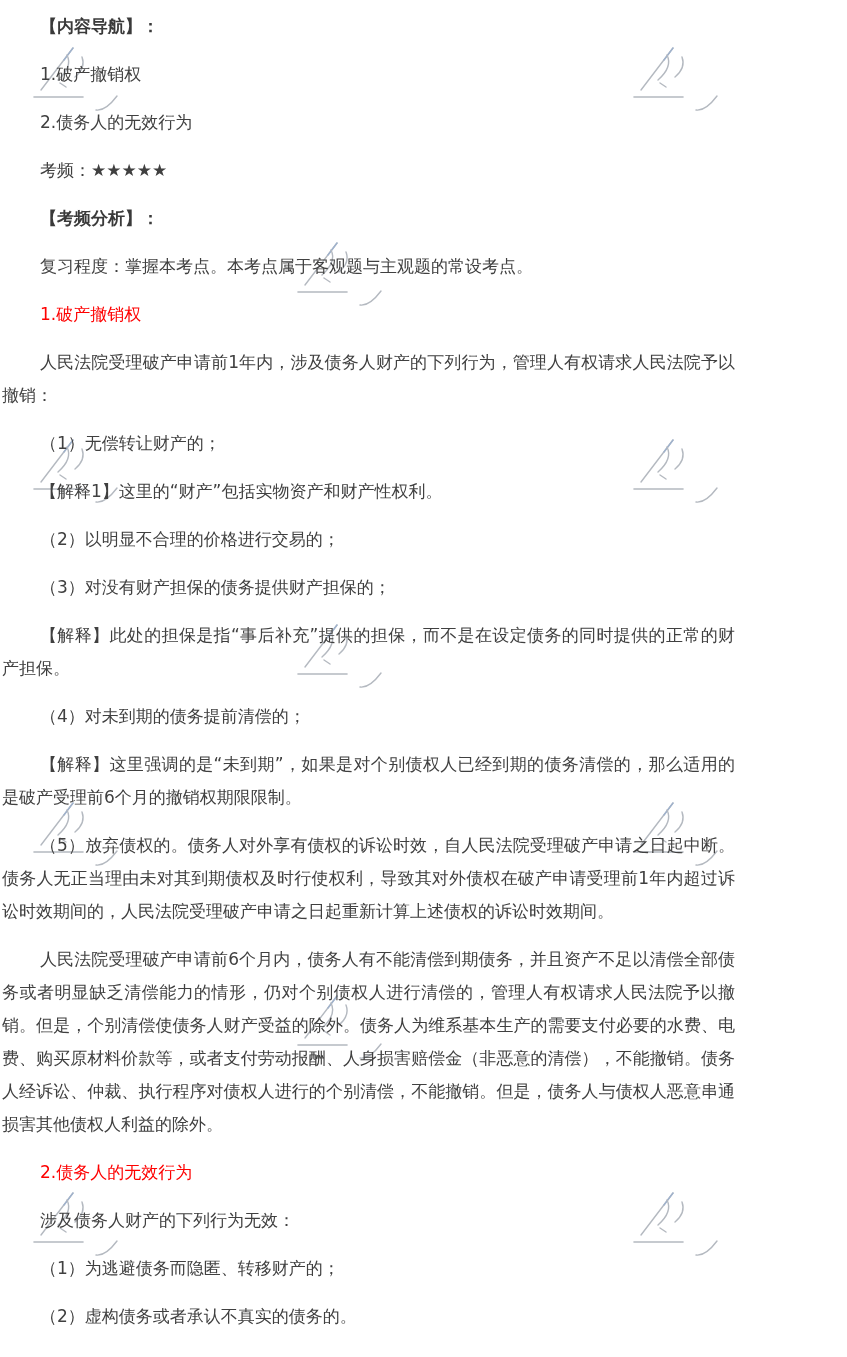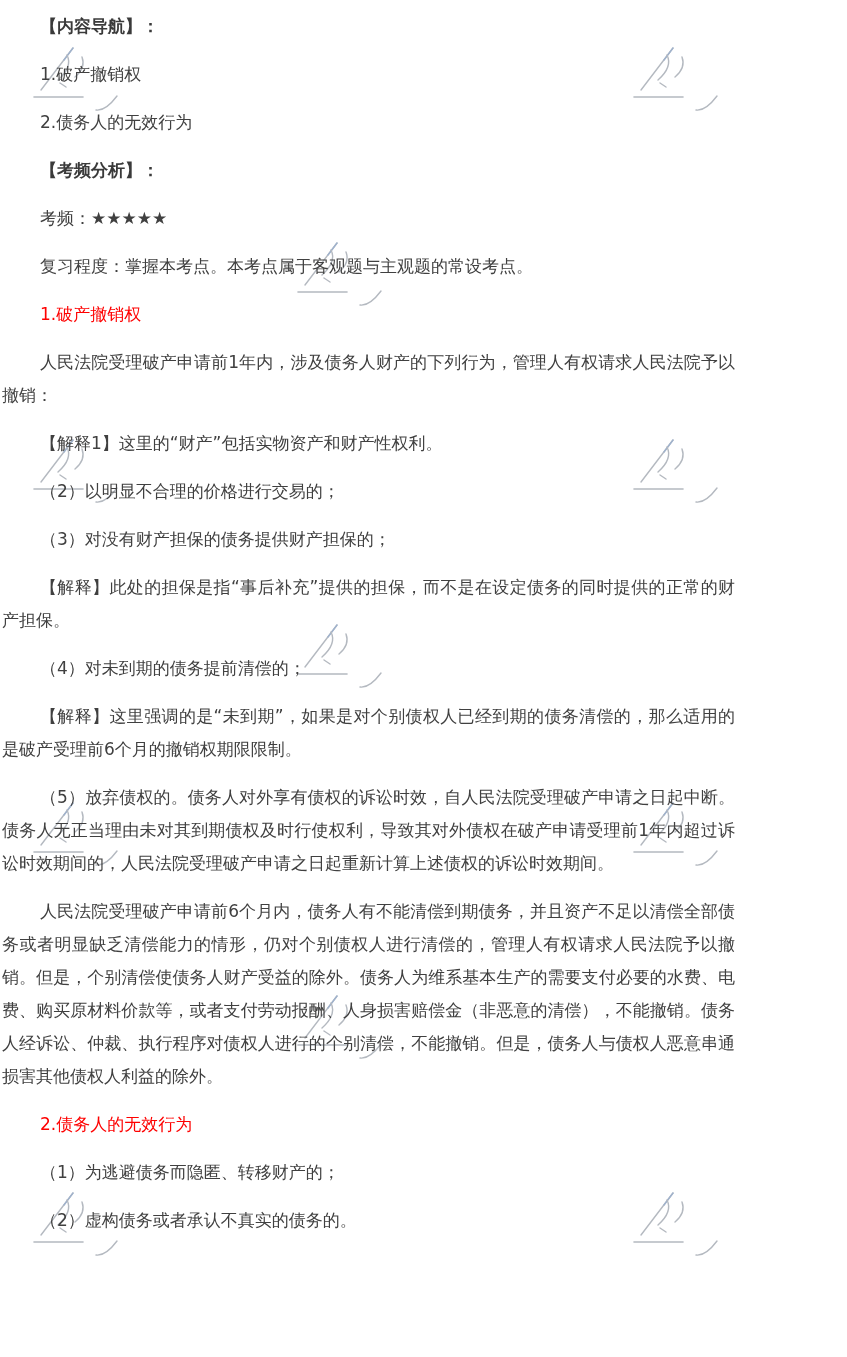--- a/index.html
+++ b/index.html
@@ -148,30 +148,32 @@
       <path d="M27,38 L33,42"></path>
       <path d="M1,52 L50,52" stroke-width="1.6"></path>
       <path d="M63,65 C70,66 78,59 84,51"></path>
     </g>
   </svg>
     </div>
   <div class="doc">
       <p class="para heading">【内容导航】：</p>
       <p class="para body">1.破产撤销权</p>
       <p class="para body">2.债务人的无效行为</p>
+      <p class="para body">考频：★★★★★</p>
       <p class="para heading">【考频分析】：</p>
-      <p class="para body">考频：★★★★★</p>
       <p class="para body">复习程度：掌握本考点。本考点属于客观题与主观题的常设考点。</p>
       <p class="para red">1.破产撤销权</p>
       <p class="para body">人民法院受理破产申请前1年内，涉及债务人财产的下列行为，管理人有权请求人民法院予以撤销：</p>
+      <p class="para body">（1）无偿转让财产的；</p>
       <p class="para body">【解释1】这里的“财产”包括实物资产和财产性权利。</p>
       <p class="para body">（2）以明显不合理的价格进行交易的；</p>
       <p class="para body">（3）对没有财产担保的债务提供财产担保的；</p>
       <p class="para body">【解释】此处的担保是指“事后补充”提供的担保，而不是在设定债务的同时提供的正常的财产担保。</p>
       <p class="para body">（4）对未到期的债务提前清偿的；</p>
       <p class="para body">【解释】这里强调的是“未到期”，如果是对个别债权人已经到期的债务清偿的，那么适用的是破产受理前6个月的撤销权期限限制。</p>
       <p class="para body">（5）放弃债权的。债务人对外享有债权的诉讼时效，自人民法院受理破产申请之日起中断。债务人无正当理由未对其到期债权及时行使权利，导致其对外债权在破产申请受理前1年内超过诉讼时效期间的，人民法院受理破产申请之日起重新计算上述债权的诉讼时效期间。</p>
       <p class="para body">人民法院受理破产申请前6个月内，债务人有不能清偿到期债务，并且资产不足以清偿全部债务或者明显缺乏清偿能力的情形，仍对个别债权人进行清偿的，管理人有权请求人民法院予以撤销。但是，个别清偿使债务人财产受益的除外。债务人为维系基本生产的需要支付必要的水费、电费、购买原材料价款等，或者支付劳动报酬、人身损害赔偿金（非恶意的清偿），不能撤销。债务人经诉讼、仲裁、执行程序对债权人进行的个别清偿，不能撤销。但是，债务人与债权人恶意串通损害其他债权人利益的除外。</p>
       <p class="para red">2.债务人的无效行为</p>
+      <p class="para body">涉及债务人财产的下列行为无效：</p>
       <p class="para body">（1）为逃避债务而隐匿、转移财产的；</p>
       <p class="para body">（2）虚构债务或者承认不真实的债务的。</p>
     </div>
 </div>
 
 </body></html>

